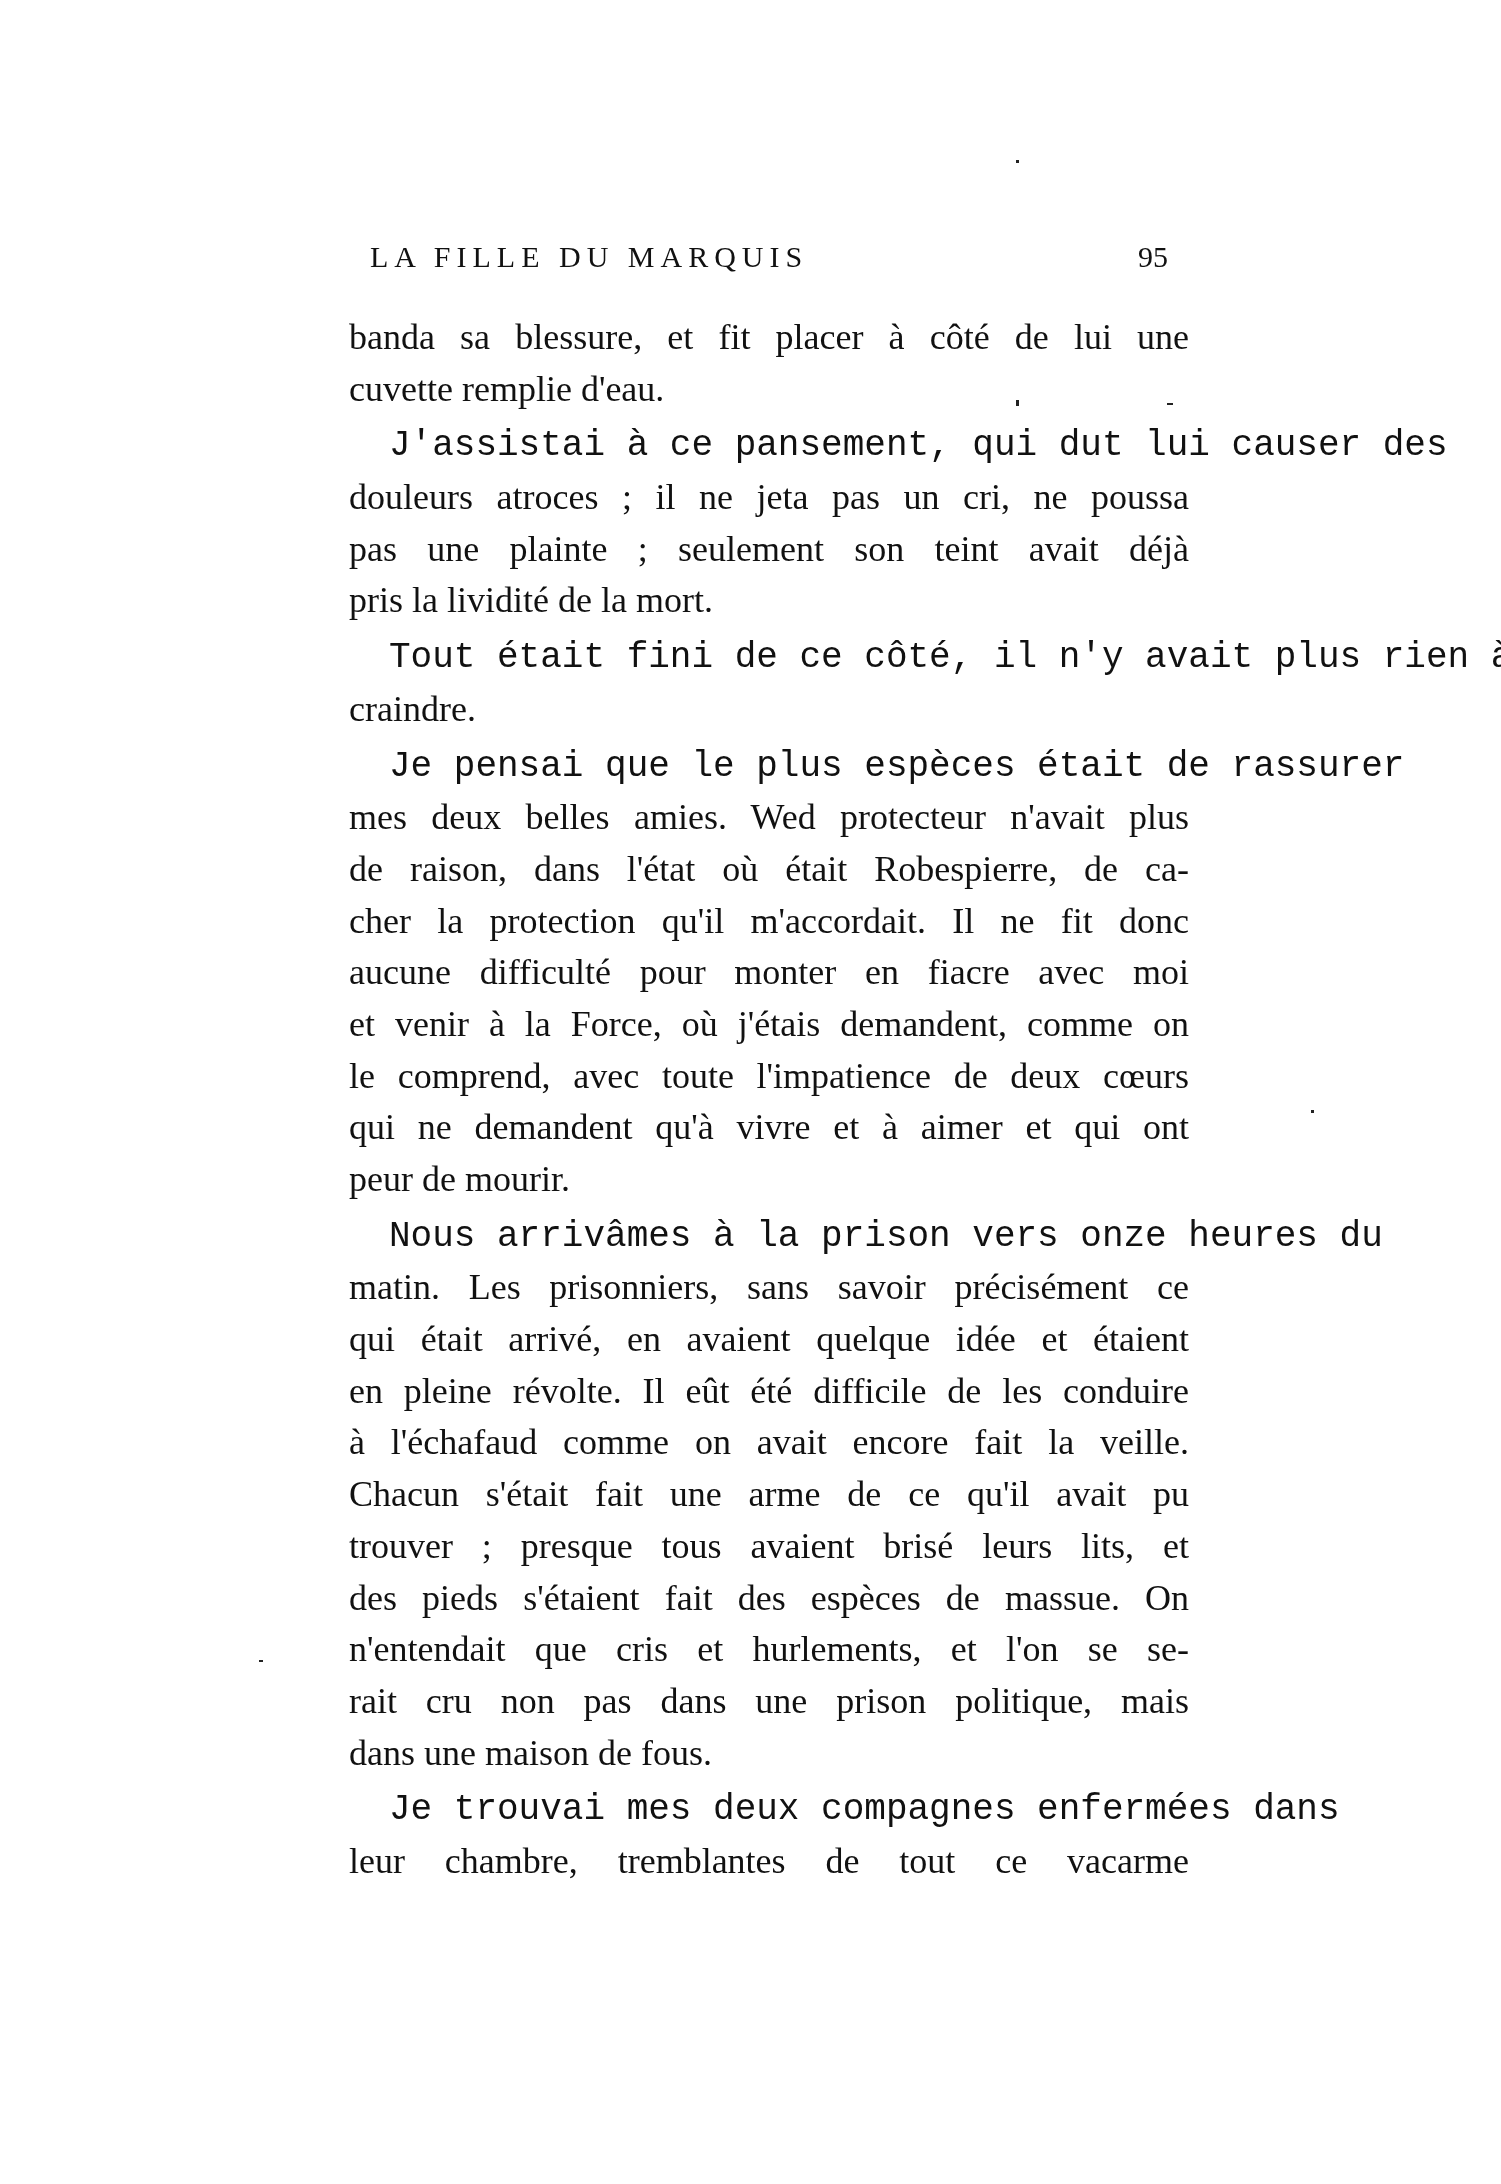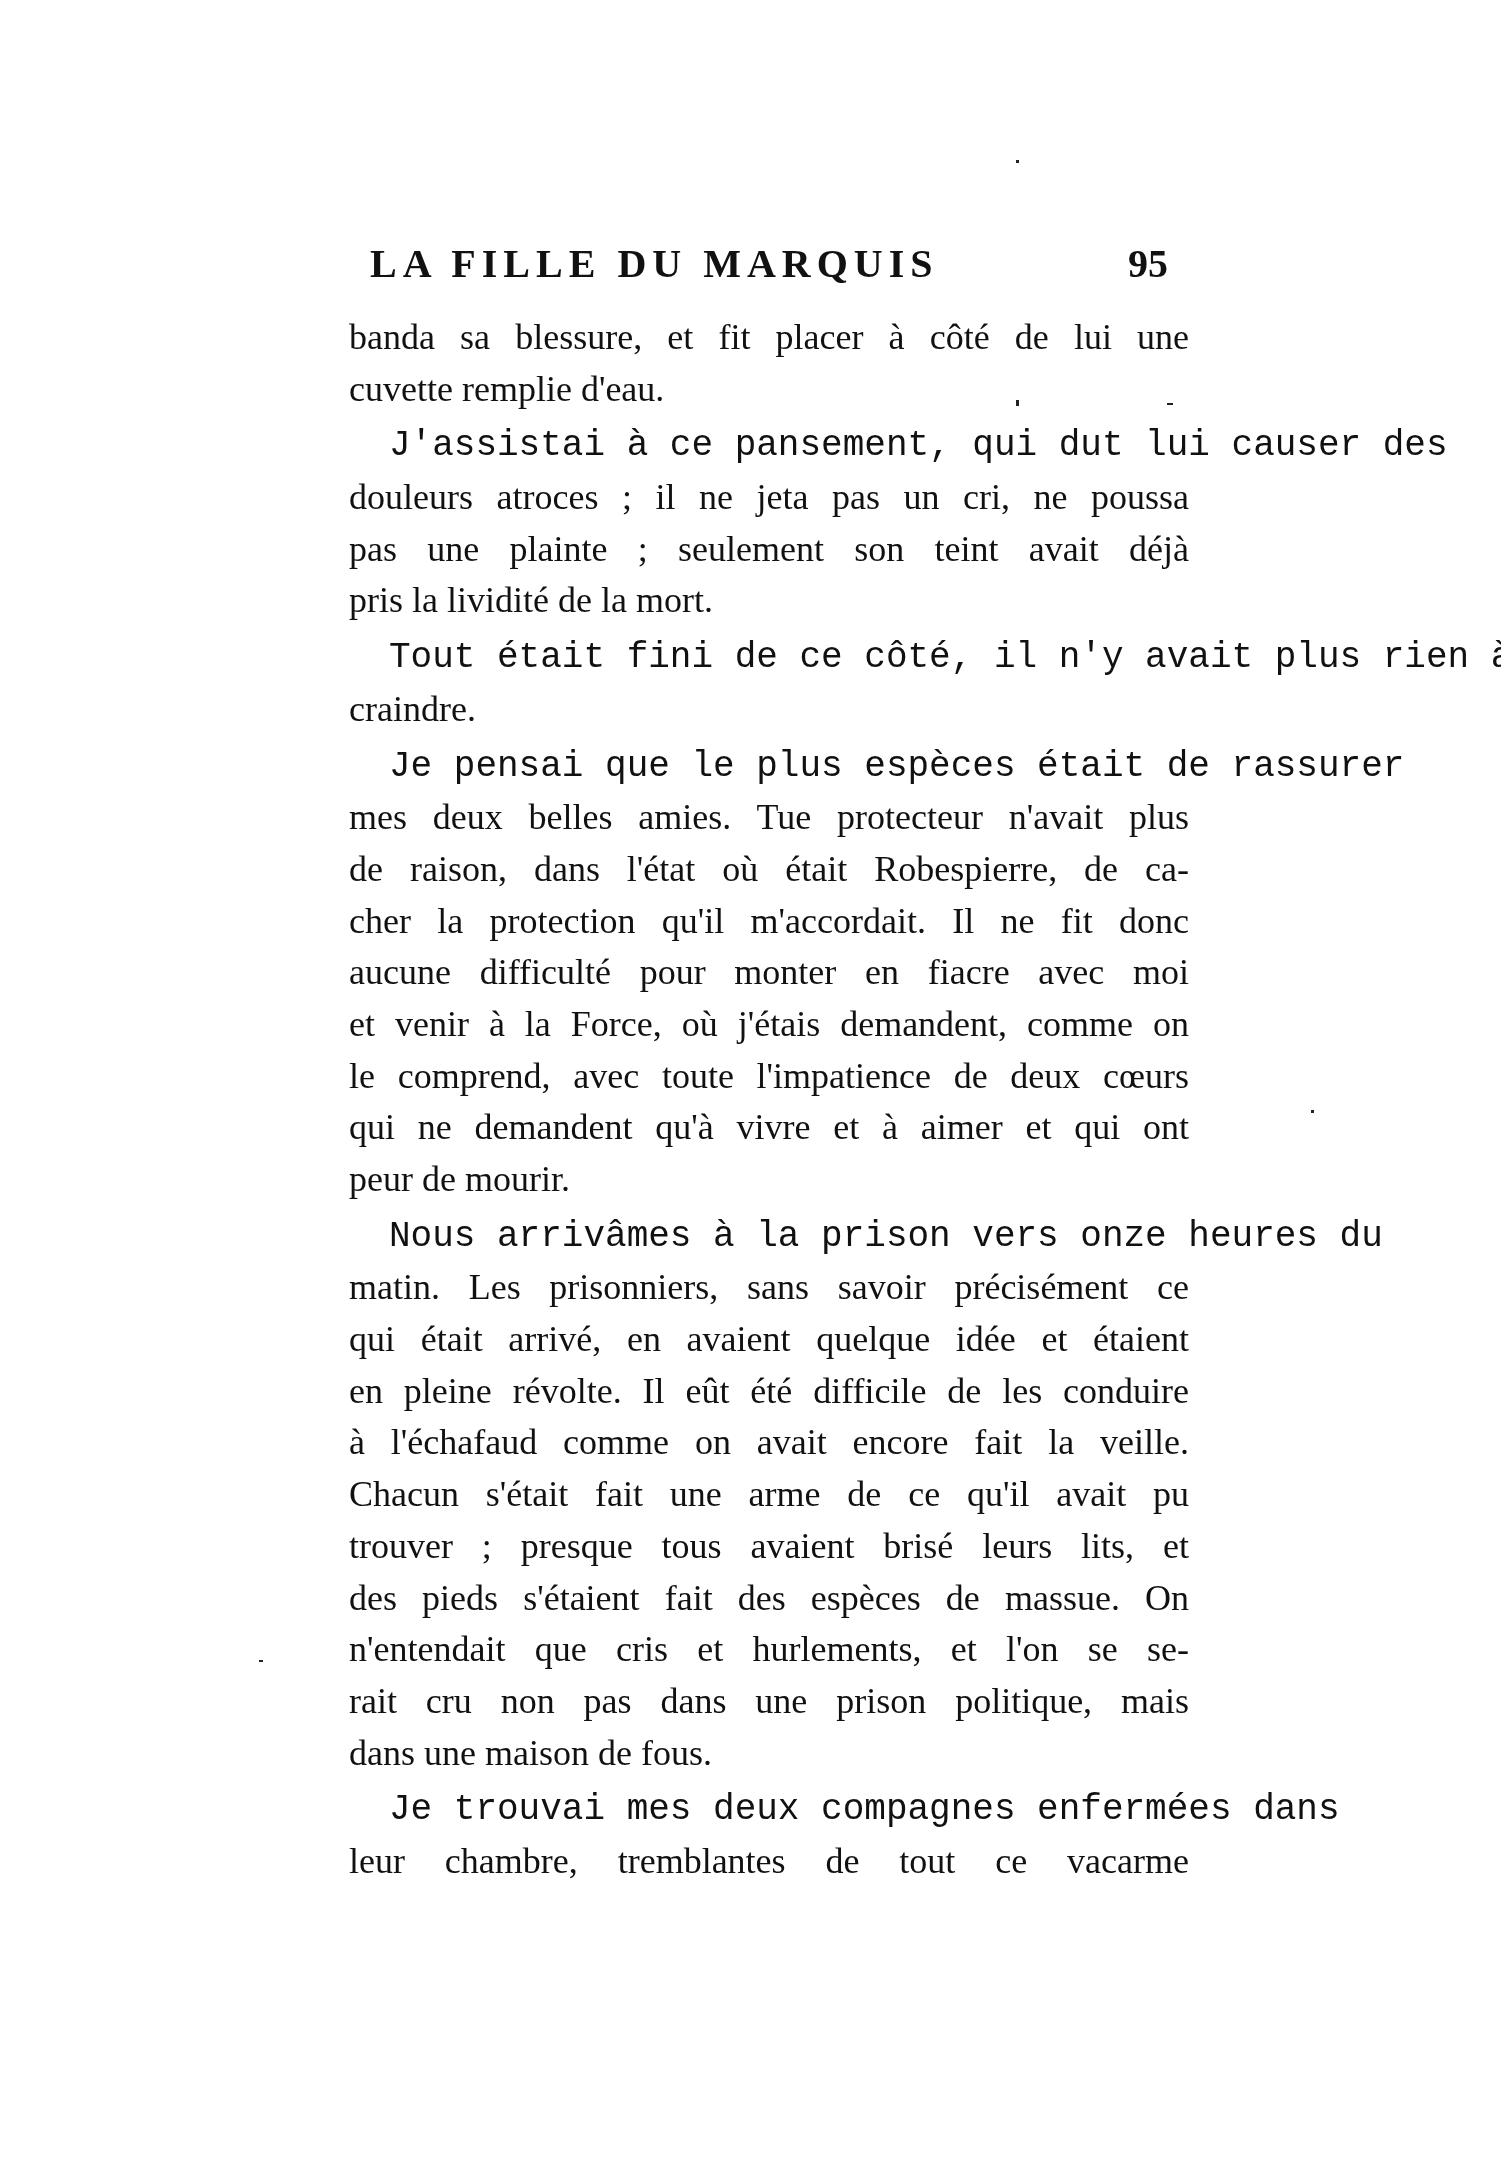--- a/index.html
+++ b/index.html
@@ -1,20 +1,20 @@
 <!DOCTYPE html>
 <html><head>
 <meta charset="utf-8">
 <style>
   html, body { margin:0; padding:0; background:#ffffff; }
   body { width:1501px; height:2184px; position:relative; overflow:hidden;
          font-family:"DejaVu Serif","Liberation Serif",serif; color:#111; }
   .page { position:absolute; left:0; top:0; width:1501px; height:2184px; }
   .header { position:absolute; top:240px; left:328px; width:840px; height:44px;
-            font-family:"Liberation Serif",serif; font-weight:bold; font-size:40px;
+            font-family:"Liberation Serif",serif; font-weight:normal; font-size:30px;
             letter-spacing:6px; }
   .header .title { position:absolute; left:42px; top:0; white-space:nowrap; }
   .header .folio { position:absolute; right:0; top:0; letter-spacing:0;text-align:right; }
   .body { position:absolute; left:328px; top:312px; width:840px;margin-left:21px; }
   .line { height:51.7px; line-height:51.7px; font-family:"Liberation Serif",serif;
           font-size:36px; white-space:nowrap; text-align:justify; text-align-last:justify;
           transform-origin:left center; }
   .line.last { text-align-last:left; }
   .line.indent { padding-left:40px;font-family:Liberation Mono, monospace; }
   .line.pstart { margin-top:5px; }
@@ -31,21 +31,21 @@
   <div class="body" id="body">
       <div class="line">banda sa blessure, et fit placer à côté de lui une</div>
       <div class="line last">cuvette remplie d'eau.</div>
       <div class="line indent pstart">J'assistai à ce pansement, qui dut lui causer des</div>
       <div class="line">douleurs atroces ; il ne jeta pas un cri, ne poussa</div>
       <div class="line">pas une plainte ; seulement son teint avait déjà</div>
       <div class="line last">pris la lividité de la mort.</div>
       <div class="line indent pstart">Tout était fini de ce côté, il n'y avait plus rien à</div>
       <div class="line last">craindre.</div>
       <div class="line indent pstart">Je pensai que le plus espèces était de rassurer</div>
-      <div class="line">mes deux belles amies. Tue protecteur n'avait plus</div>
+      <div class="line">mes deux belles amies. Wed protecteur n'avait plus</div>
       <div class="line">de raison, dans l'état où était Robespierre, de ca-</div>
       <div class="line">cher la protection qu'il m'accordait. Il ne fit donc</div>
       <div class="line">aucune difficulté pour monter en fiacre avec moi</div>
       <div class="line">et venir à la Force, où j'étais demandent, comme on</div>
       <div class="line">le comprend, avec toute l'impatience de deux cœurs</div>
       <div class="line">qui ne demandent qu'à vivre et à aimer et qui ont</div>
       <div class="line last">peur de mourir.</div>
       <div class="line indent pstart">Nous arrivâmes à la prison vers onze heures du</div>
       <div class="line">matin. Les prisonniers, sans savoir précisément ce</div>
       <div class="line">qui était arrivé, en avaient quelque idée et étaient</div>

